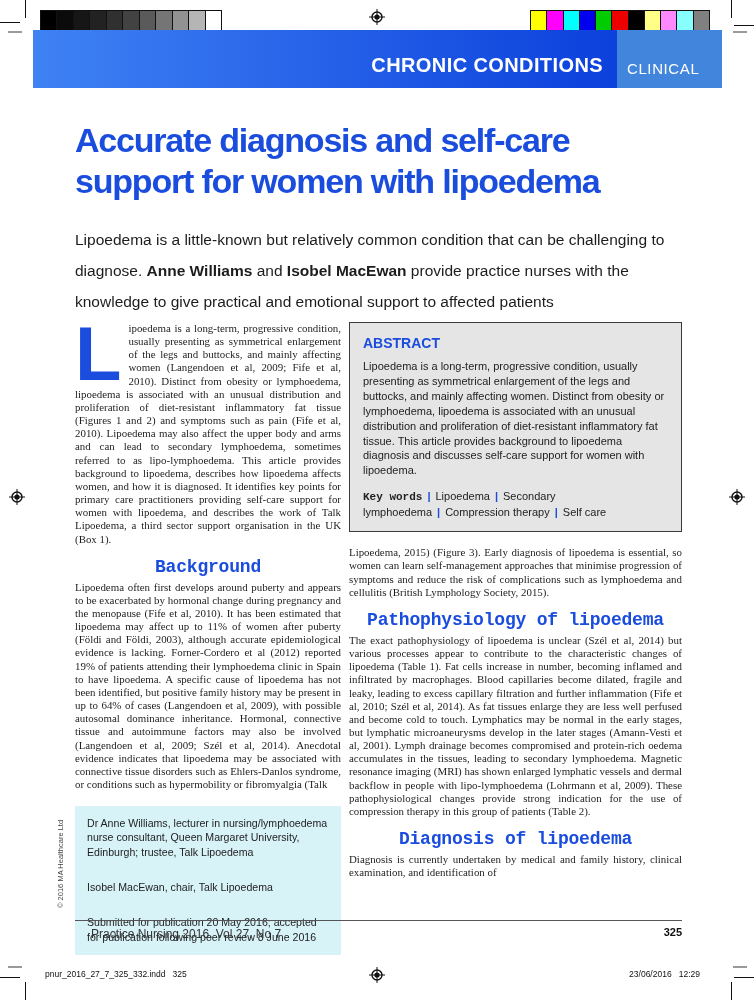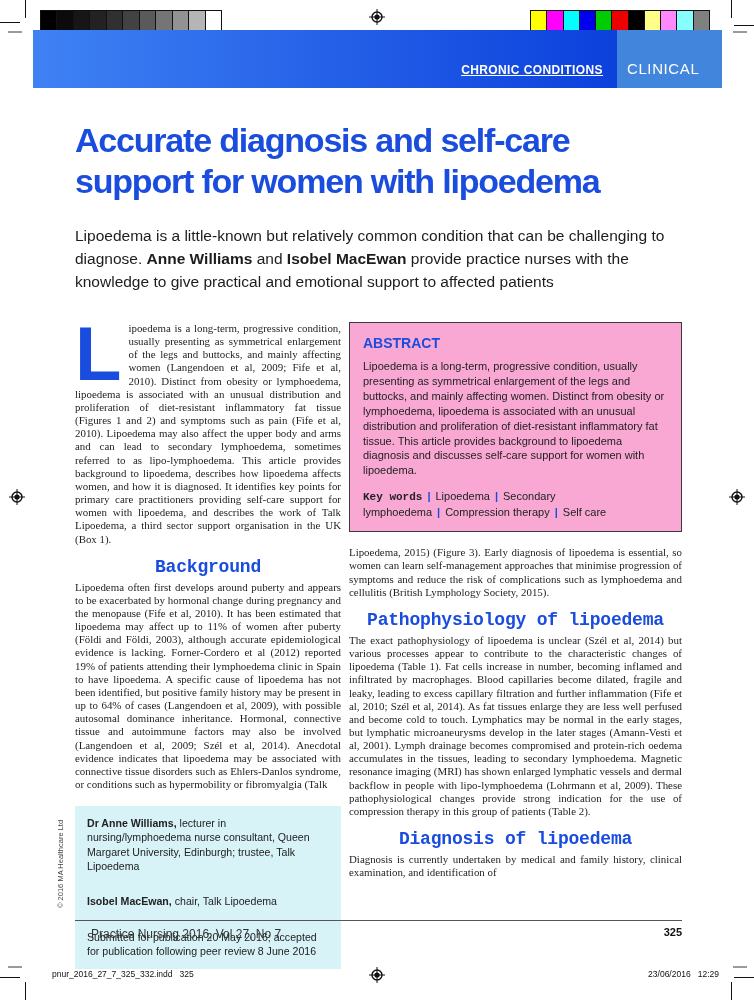--- a/index.html
+++ b/index.html
@@ -17,40 +17,39 @@
   .swatchbar .swatch { flex:1 1 0; border-right:1px solid #111; }
   .swatchbar .swatch:last-child { border-right:none; }
   
   .band {
     position:absolute; left:33px; top:30px; width:689px; height:58px;
     background:linear-gradient(90deg, var(--band-left) 0%, var(--band-right) 84%);
     display:flex; align-items:flex-end; justify-content:flex-end;
     font-family:"Liberation Sans", sans-serif;
   }
   .band-section {
-    color:#fff; font-weight:bold; font-size:12px; letter-spacing:.4px;
+    color:#fff; font-weight:bold; font-size:20px; letter-spacing:.4px;
     padding:0 14px 11px 0;
-    text-decoration:underline;
   }
   .band-clinical {
     width:105px; height:58px; background:var(--clinical-bg);
     display:flex; align-items:flex-end; color:#fff; font-size:15px;
     letter-spacing:.6px; padding:0 0 11px 10px;
   }
   
   .title {
     position:absolute; left:75px; top:120px; width:585px;
     font-family:"Liberation Sans", sans-serif; font-weight:bold;
     font-size:34px; line-height:41px; letter-spacing:-1.2px;
     color:var(--accent-blue);
   }
   .standfirst {
     position:absolute; left:75px; top:224px; width:615px;
     font-family:"Liberation Sans", sans-serif; font-size:15.5px;
-    line-height:23px; color:#1c1c1c;
+    line-height:31px; color:#1c1c1c;
   }
   .standfirst b { font-weight:bold; }
   
   .col-left  { position:absolute; left:75px;  top:322px; width:266px; }
   .col-right { position:absolute; left:349px; top:322px; width:333px; }
   .bodytext {
     font-size:10.9px; line-height:13.15px; text-align:justify; color:#1d1d1d;
   }
   .dropcap {
     float:left; font-family:"Liberation Sans", sans-serif; font-weight:bold;
@@ -58,55 +57,55 @@
     padding-right:7px; margin-top:1px;
   }
   h2.sect {
     font-family:Liberation Mono, monospace; font-weight:bold;
     font-size:18px; color:var(--accent-blue); margin:11px 0 4px 0;
     letter-spacing:-.2px;
     text-align:center;
   }
   
   .abstract-box {
-    border:1px solid #3a3a3a; padding:12px 13px 11px 13px; background:#f9a8d4;
+    border:1px solid #3a3a3a; padding:12px 13px 11px 13px; background:#e5e5e5;
     font-family:"Liberation Sans", sans-serif;
   }
   .abstract-box h2 {
     font-size:14px; font-weight:bold; color:var(--accent-blue); margin:0 0 8px 0;
   }
   .abstract-body { font-size:11px; line-height:14.9px; color:#222; }
   .keywords { margin-top:11px; font-size:11px; line-height:15px; color:#222; }
   .keywords .kw-label { font-weight:bold;font-family:Liberation Mono, monospace; }
   .kw-sep { color:var(--accent-blue); font-weight:bold; padding:0 5px; }
   .cont-para { margin-top:14px; }
   
   .author-box {
     margin-top:15px; background:var(--author-box-bg); padding:10px 12px 11px 12px;
     font-family:"Liberation Sans", sans-serif; font-size:10.6px;
     line-height:14.3px; color:#222;
   }
   .author-box p + p { margin-top:21px; }
-  .author-box b { font-weight:bold;text-align:right; }
+  .author-box b { font-weight:normal;text-align:right; }
   
   .footer-rule { position:absolute; left:75px; top:920px; width:607px; height:1px; background:#555; }
   .footer-journal {
     position:absolute; left:91px; top:927px;
     font-family:Liberation Sans, sans-serif; font-size:12px; color:#333;
   }
   .footer-page {
     position:absolute; right:72px; top:926px;
     font-family:"Liberation Sans", sans-serif; font-size:11px; font-weight:bold; color:#111;
   }
   .slug {
     position:absolute; top:969px; font-family:"Liberation Sans", sans-serif;
     font-size:8.5px; color:#111; white-space:pre;
   }
-  .slug-left { left:45px;margin-left:7px; }
-  .slug-right { right:35px; }
+  .slug-left { left:45px; }
+  .slug-right { right:54px; }
   .copyright-vert {
     position:absolute; left:56px; top:908px; width:96px;
     transform:rotate(-90deg); transform-origin:0 0;
     font-family:"Liberation Sans", sans-serif; font-size:7.5px; color:#444;
     white-space:nowrap;
   }
 </style>
 </head>
 <body>
 

